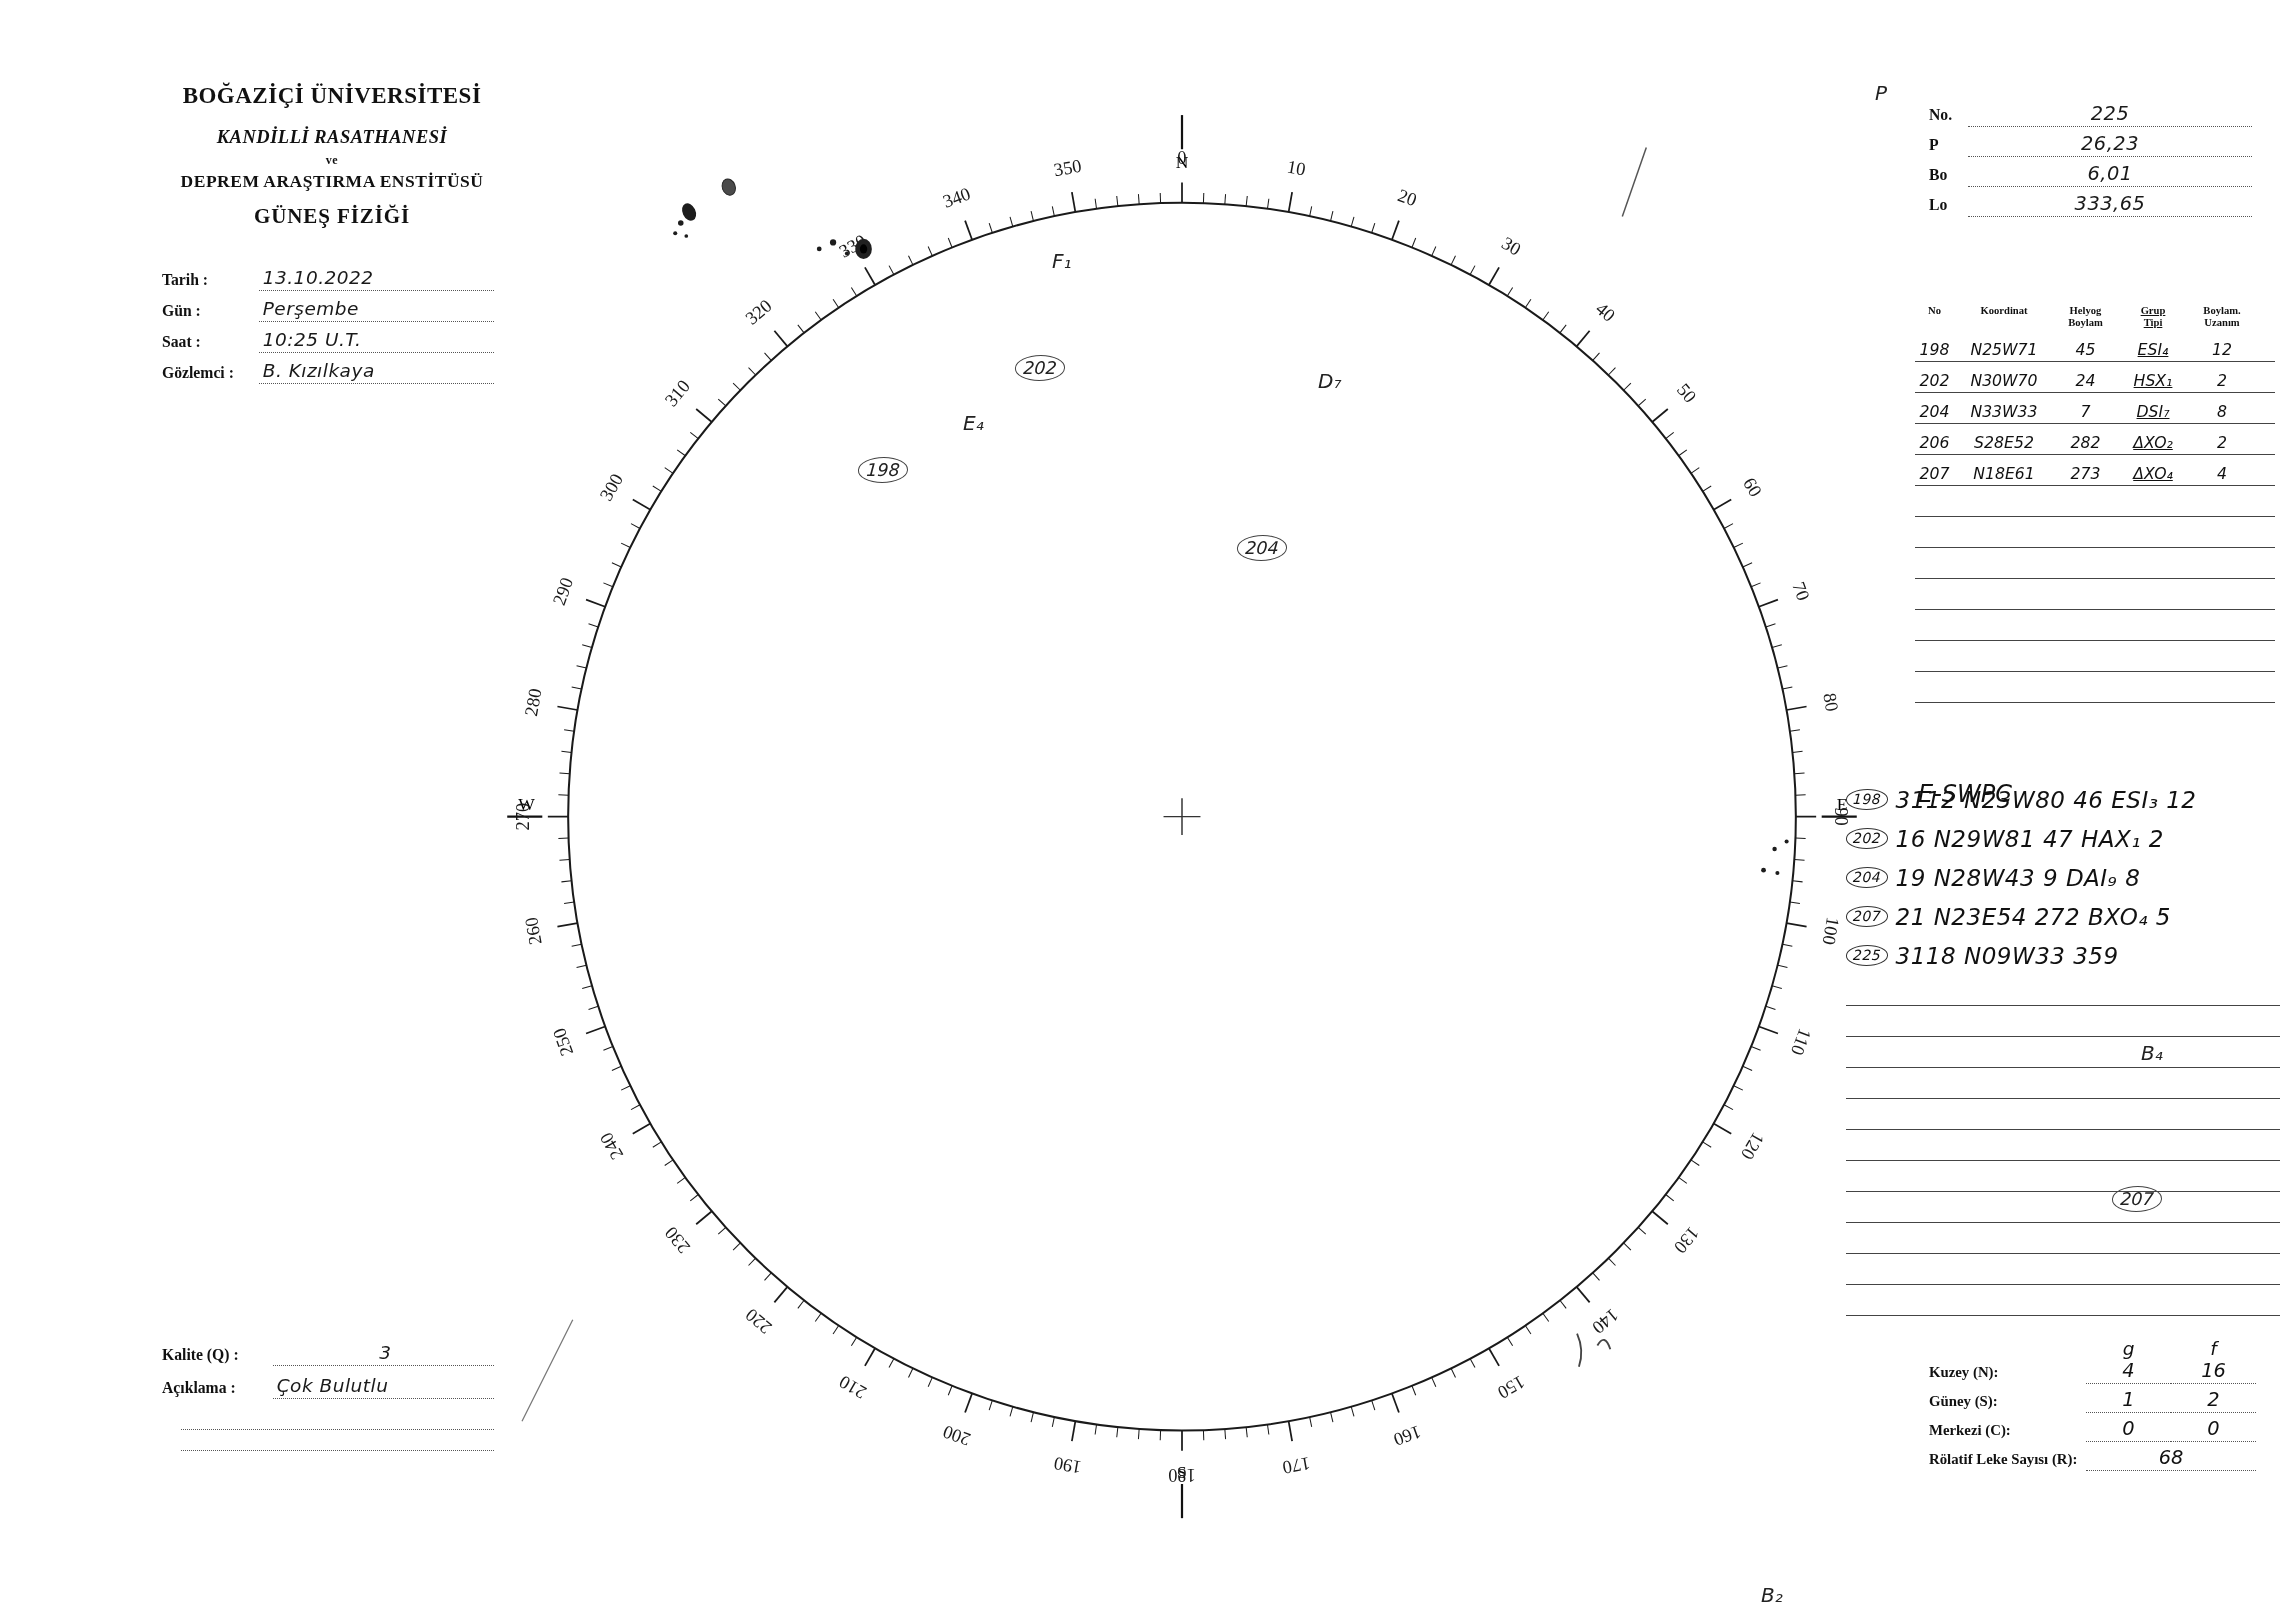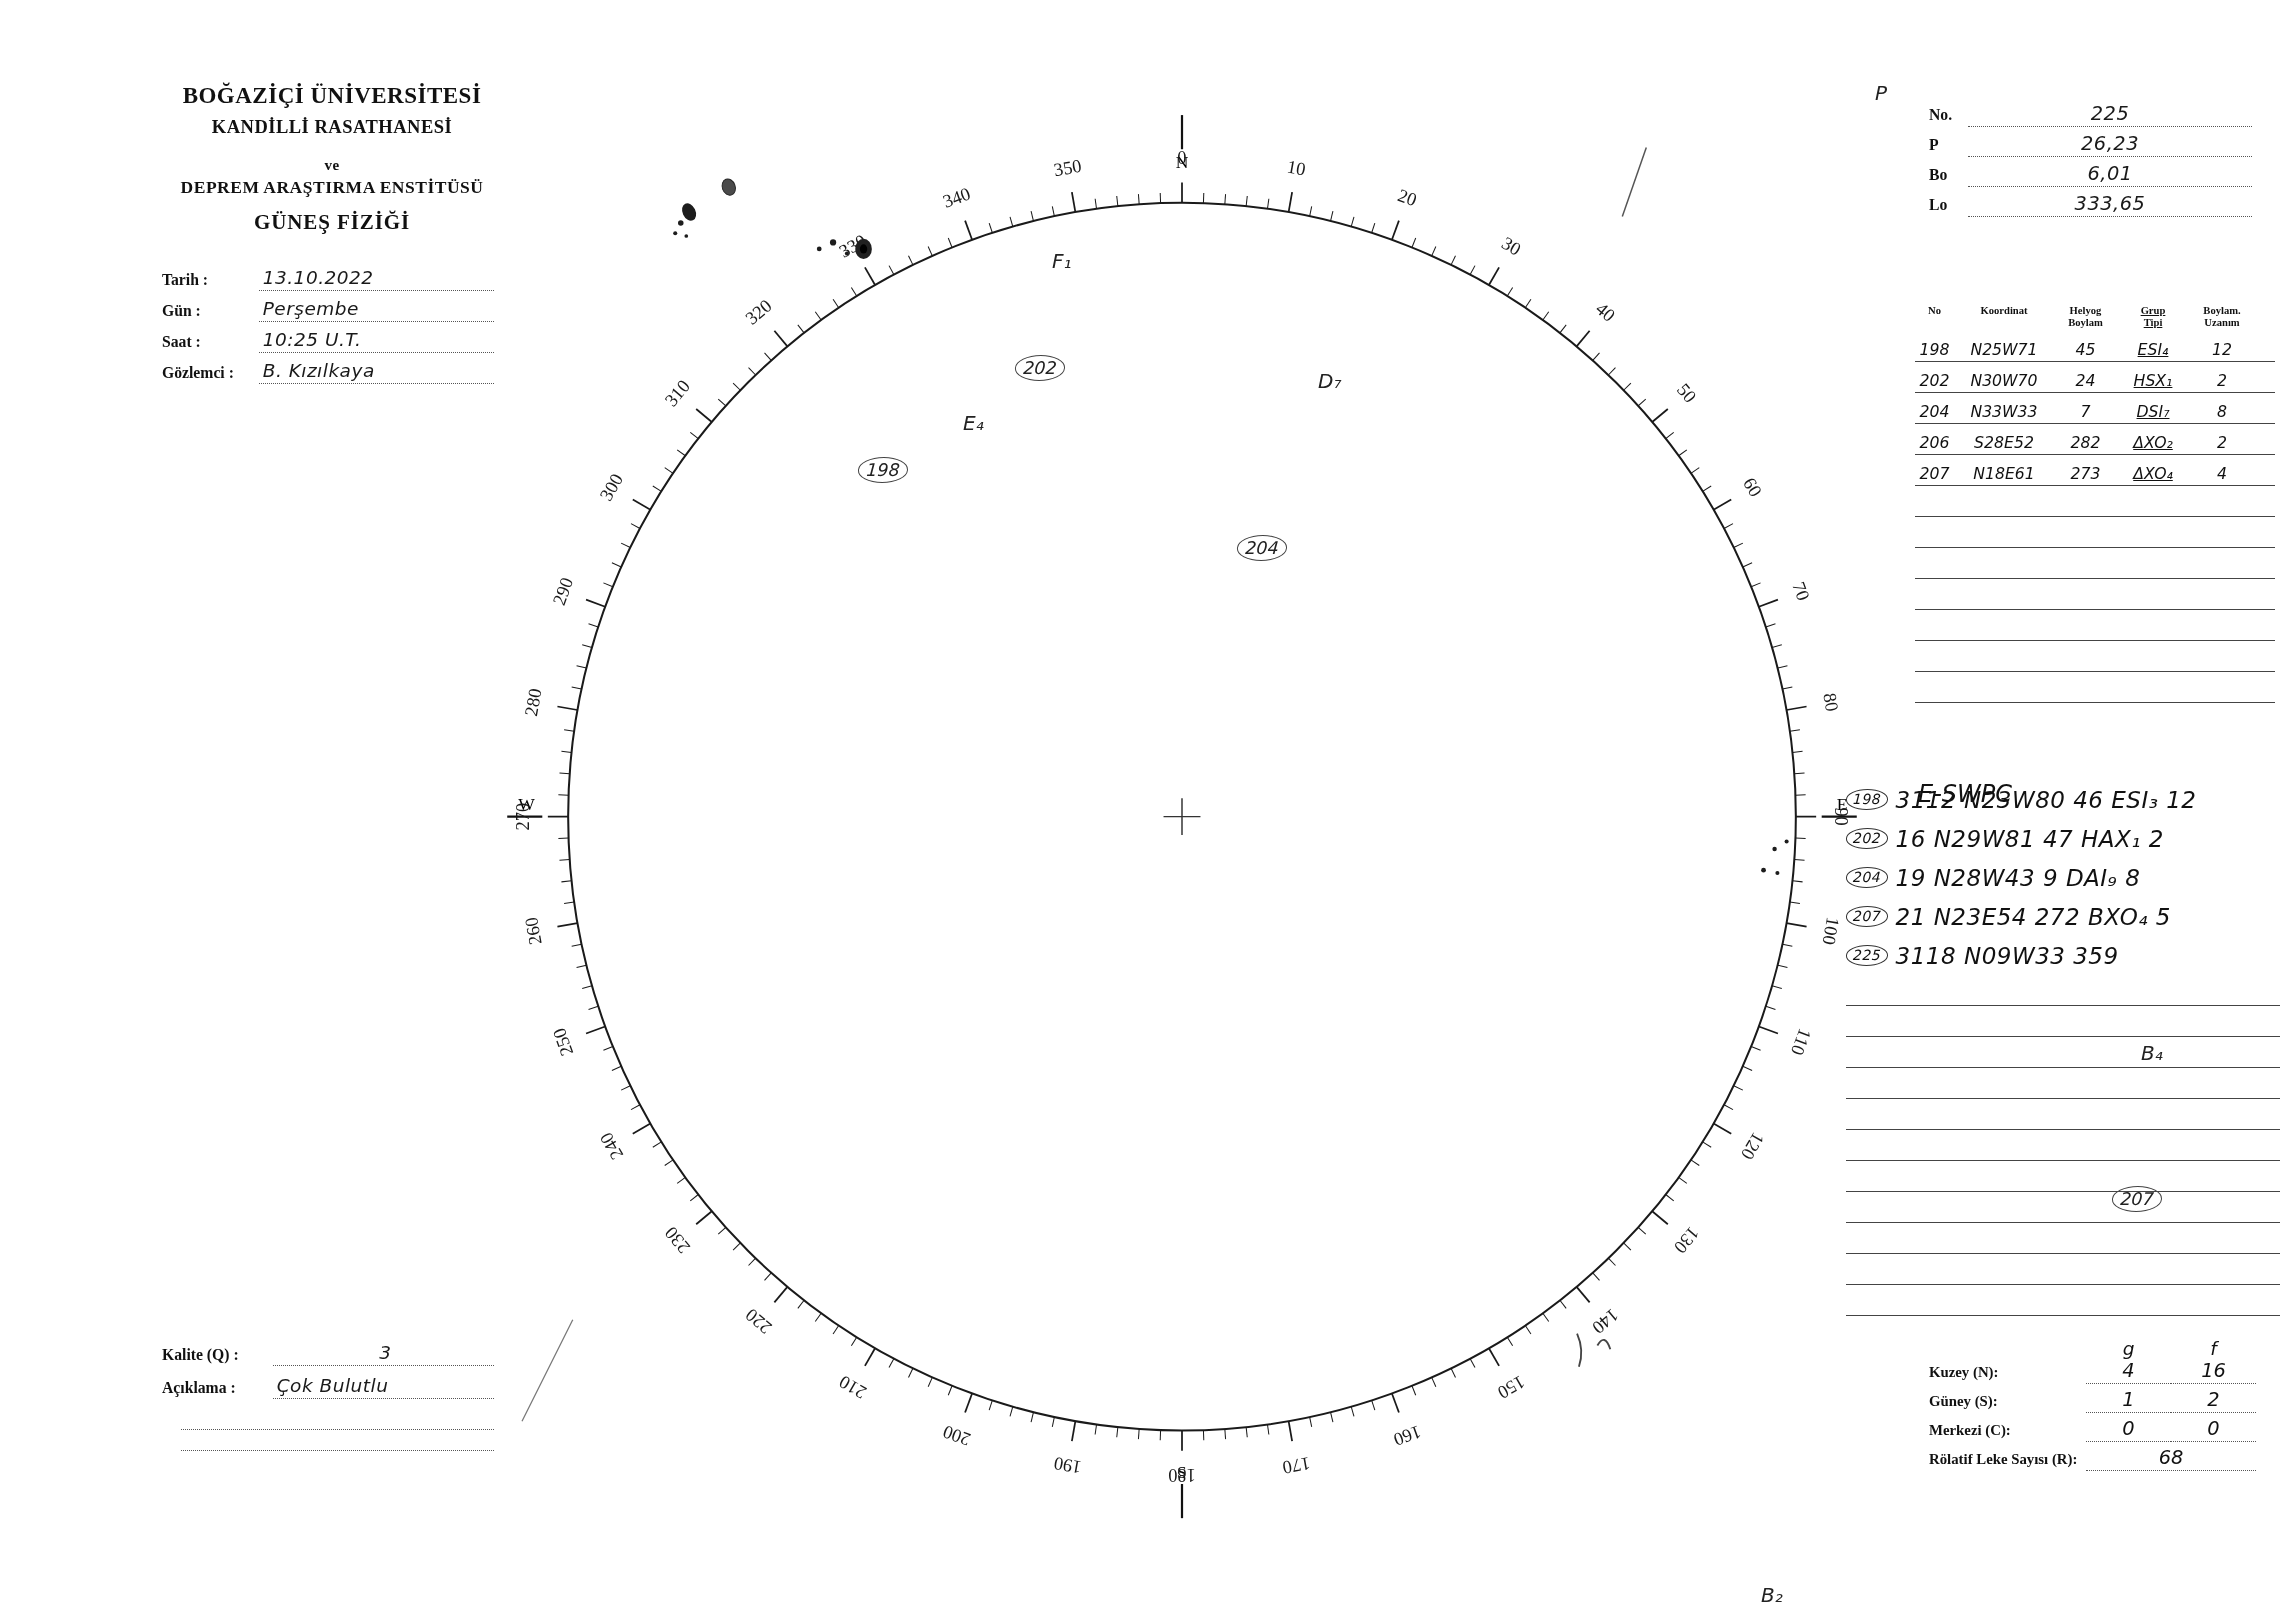--- a/index.html
+++ b/index.html
@@ -23,22 +23,22 @@
     top: 83px;
     width: 388px;
     text-align: center;
   }
   .header .line {
     font-family: "Liberation Serif", serif;
     font-weight: bold;
     letter-spacing: 0.5px;
   }
   .header .l1 { font-size: 23px; }
-  .header .l2 { font-size: 18.5px; margin-top: 8px;}
-  .header .l3 { font-size: 15px; margin-top: 19px; font-weight: bold;}
+  .header .l2 { font-size: 18.5px; margin-top: 18px; font-style: italic;}
+  .header .l3 { font-size: 12px; margin-top: 5px; font-weight: bold;}
   .header .l4 { font-size: 17.5px; margin-top: 2.8px;}
   .header .l5 { font-size: 21px; margin-top: 12px; letter-spacing: 0.9px;}
 
   
   .form-left {
     position: absolute;
     left: 162px;
     top: 268px;
     width: 332px;
   }

